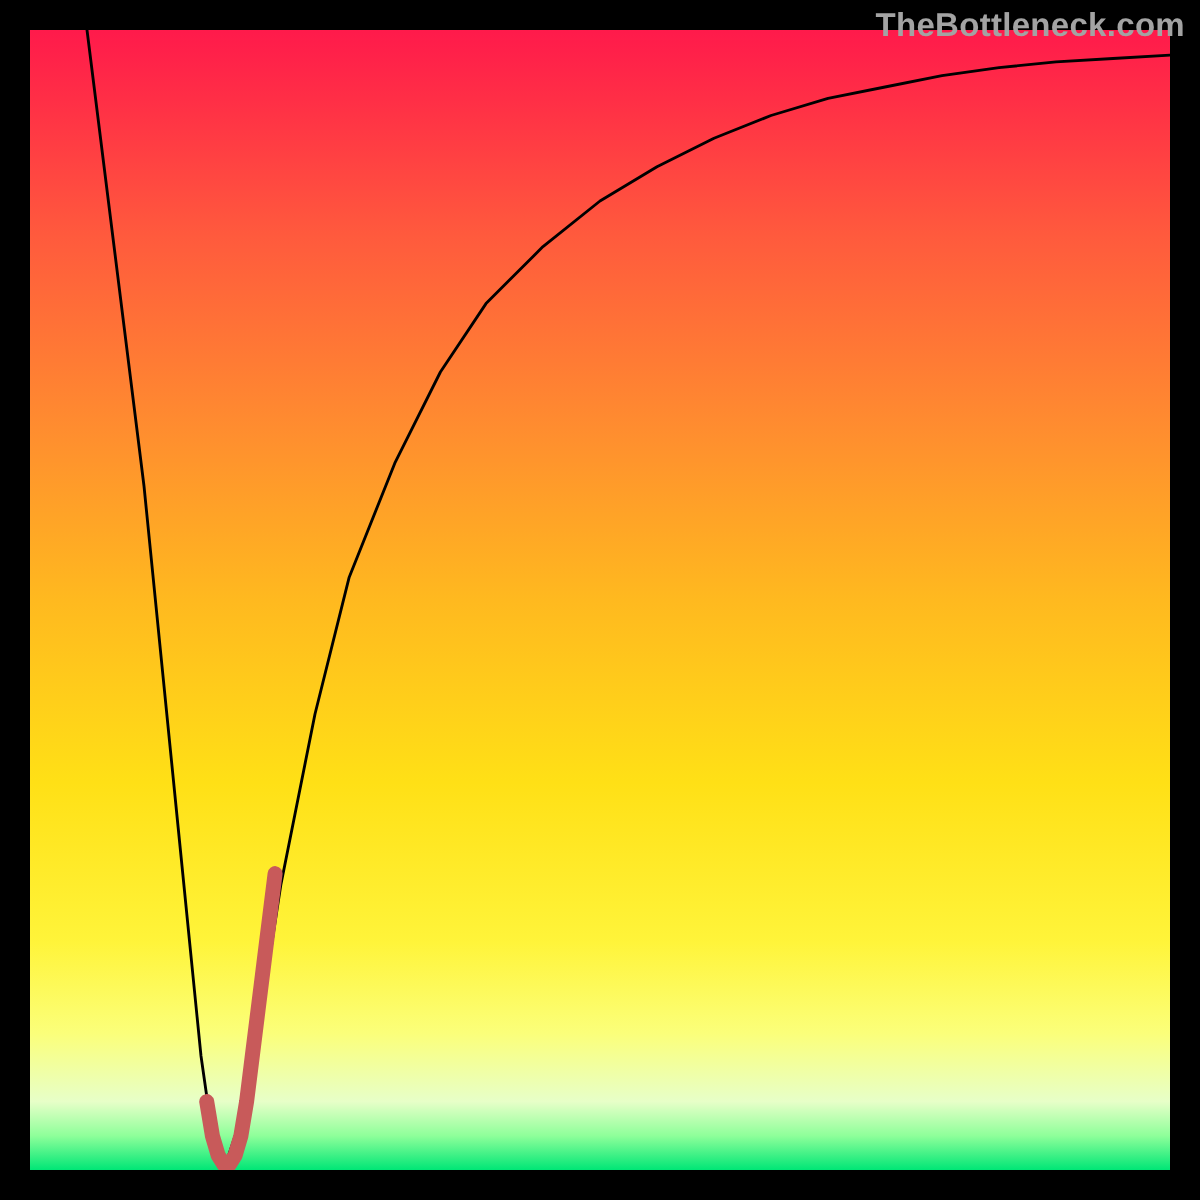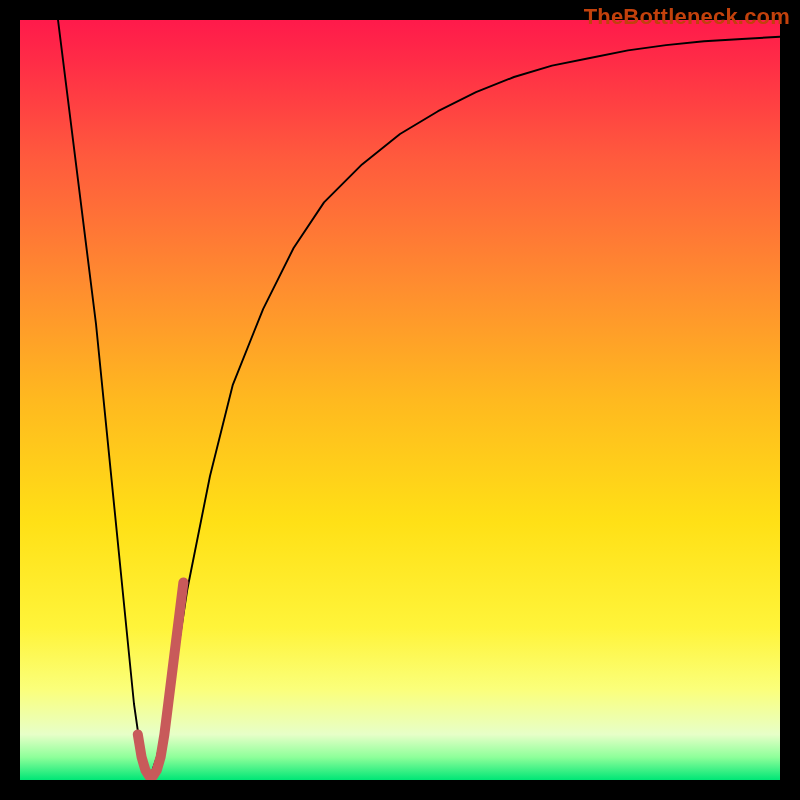--- a/index.html
+++ b/index.html
@@ -10,21 +10,21 @@
     height: 800px;
     background: #000;
   }
   .watermark {
     position: absolute;
     top: 4px;
     right: 10px;
     font-family: Arial, Helvetica, sans-serif;
     font-size: 22px;
     font-weight: bold;
-    color: #c2410c;
+    color: #a3a3a3;
     z-index: 20;
     letter-spacing: 0.2px;
   }
   .plot {
     position: absolute;
     left: 20px;
     top: 20px;
     width: 760px;
     height: 760px;
   }

